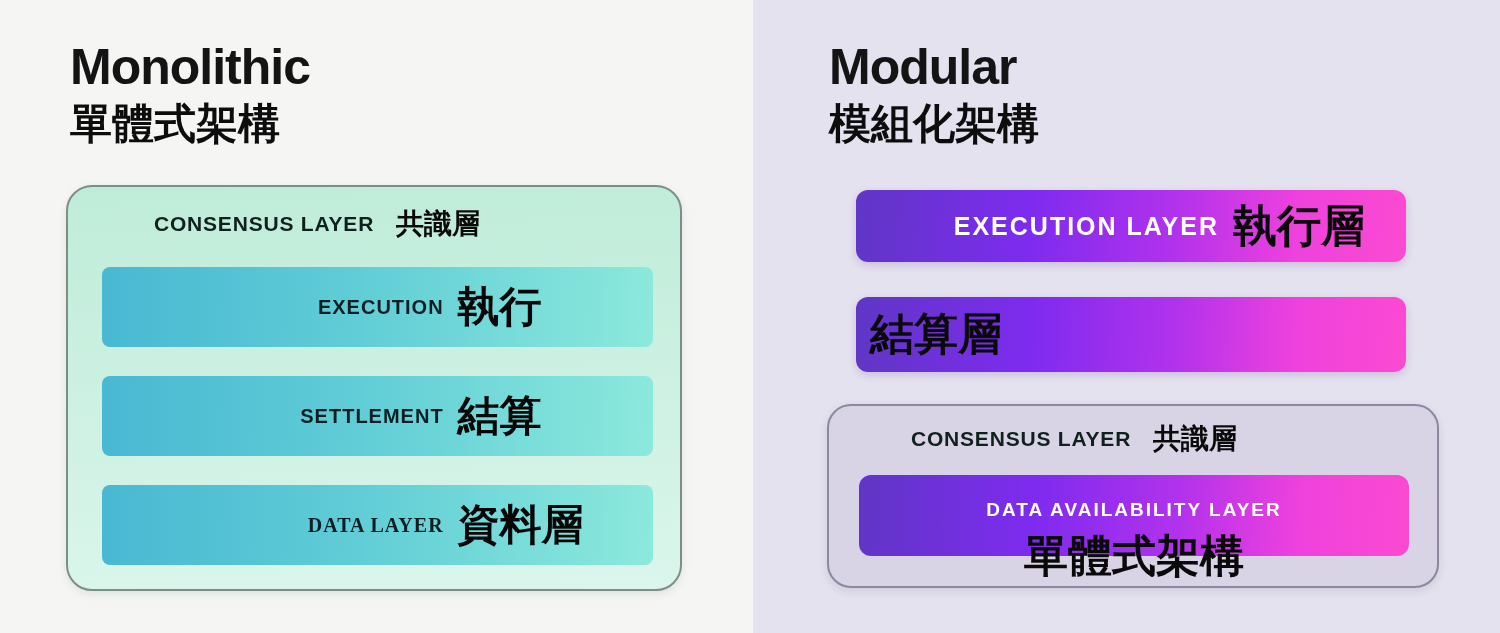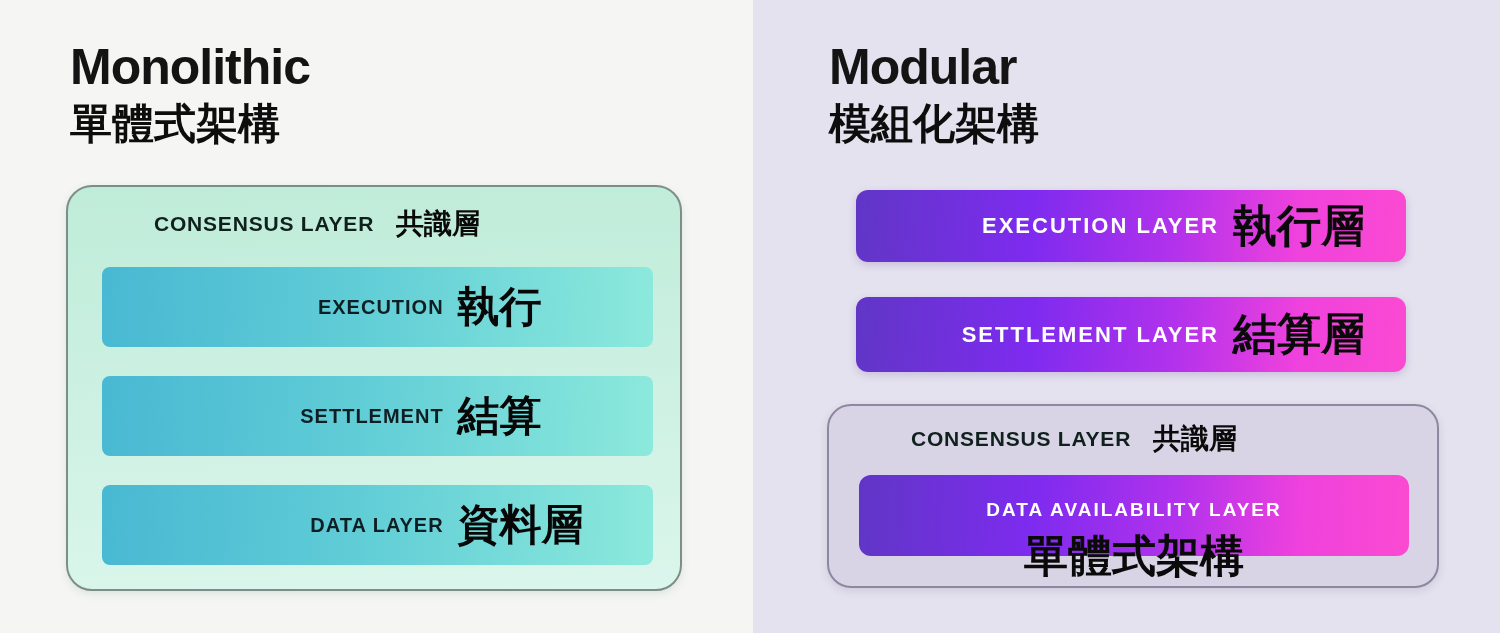--- a/index.html
+++ b/index.html
@@ -57,34 +57,34 @@
   .mono-box .eng {
     font-size: 20px; font-weight: 700; letter-spacing: 1px;
     color: #0e1f24; text-align: right;
   }
   .mono-box .zh {
     font-size: 42px; font-weight: 700; color: #070707;
     text-align: left; padding-left: 14px; white-space: nowrap;
   }
   .mono-box.b0 { top: 80px; }
   .mono-box.b1 { top: 189px; }
-  .mono-box.b2 { top: 298px; }
+  .mono-box.b2 { top: 298px; font-family: Liberation Serif, serif; }
 
   
   .mod-bar {
     position: absolute; left: 103px; width: 550px;
     border-radius: 12px;
     background: linear-gradient(93deg, #6036c6 0%, #7e2bef 32%, #b232ec 58%, #ef41dd 80%, #fb4ad1 100%);
     display: grid; grid-template-columns: 66% 34%; align-items: center;
     box-shadow: 0 3px 8px rgba(70, 30, 120, 0.18);
   }
   .mod-bar.bar0 { top: 190px; height: 72px; }
   .mod-bar.bar1 { top: 297px; height: 75px; }
   .mod-bar .eng {
-    font-size: 22px; font-weight: 700; letter-spacing: 2px;
+    font-size: 25px; font-weight: 700; letter-spacing: 2px;
     color: #ffffff; text-align: right; white-space: nowrap;
   }
   .mod-bar .zh {
     font-size: 44px; font-weight: 700; color: #0a0a0a;
     text-align: left; padding-left: 14px; white-space: nowrap;
   }
 
   
   .mod-container {
     position: absolute; left: 74px; top: 404px;
@@ -155,21 +155,20 @@
       <div class="title">Modular</div>
       <div class="subtitle">模組化架構</div>
     </div>
 
     <div class="mod-bar bar0">
       <span class="eng">EXECUTION LAYER</span>
       <span class="zh">執行層</span>
     </div>
 
     <div class="mod-bar bar1">
-      <span class="eng">SETTLEMENT LAYER</span>
       <span class="zh">結算層</span>
     </div>
 
     <div class="mod-container">
 
       <div class="layer-header">
         <span class="eng">CONSENSUS LAYER</span>
         <span class="zh">共識層</span>
       </div>
 

